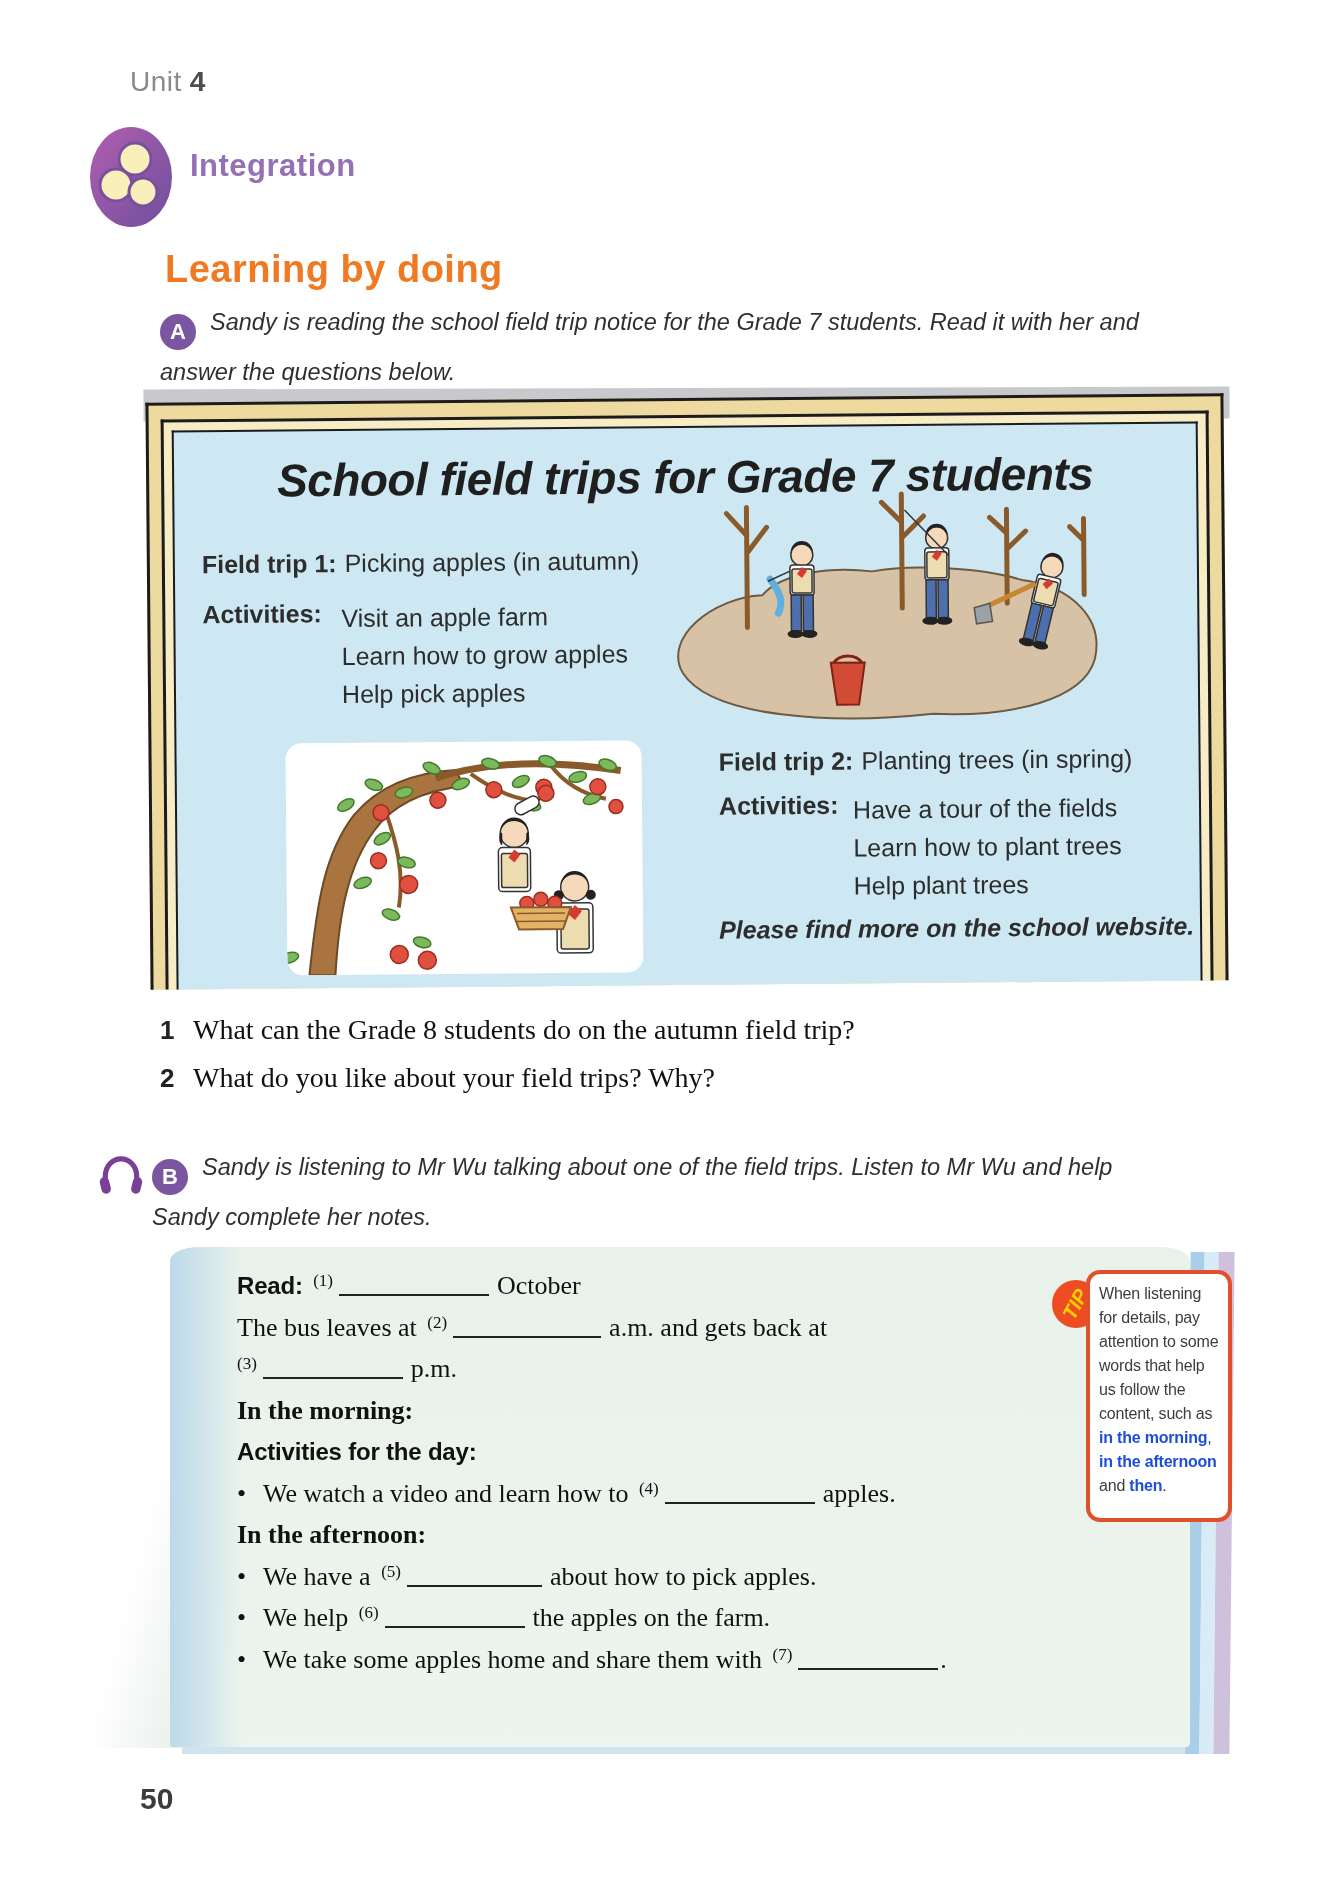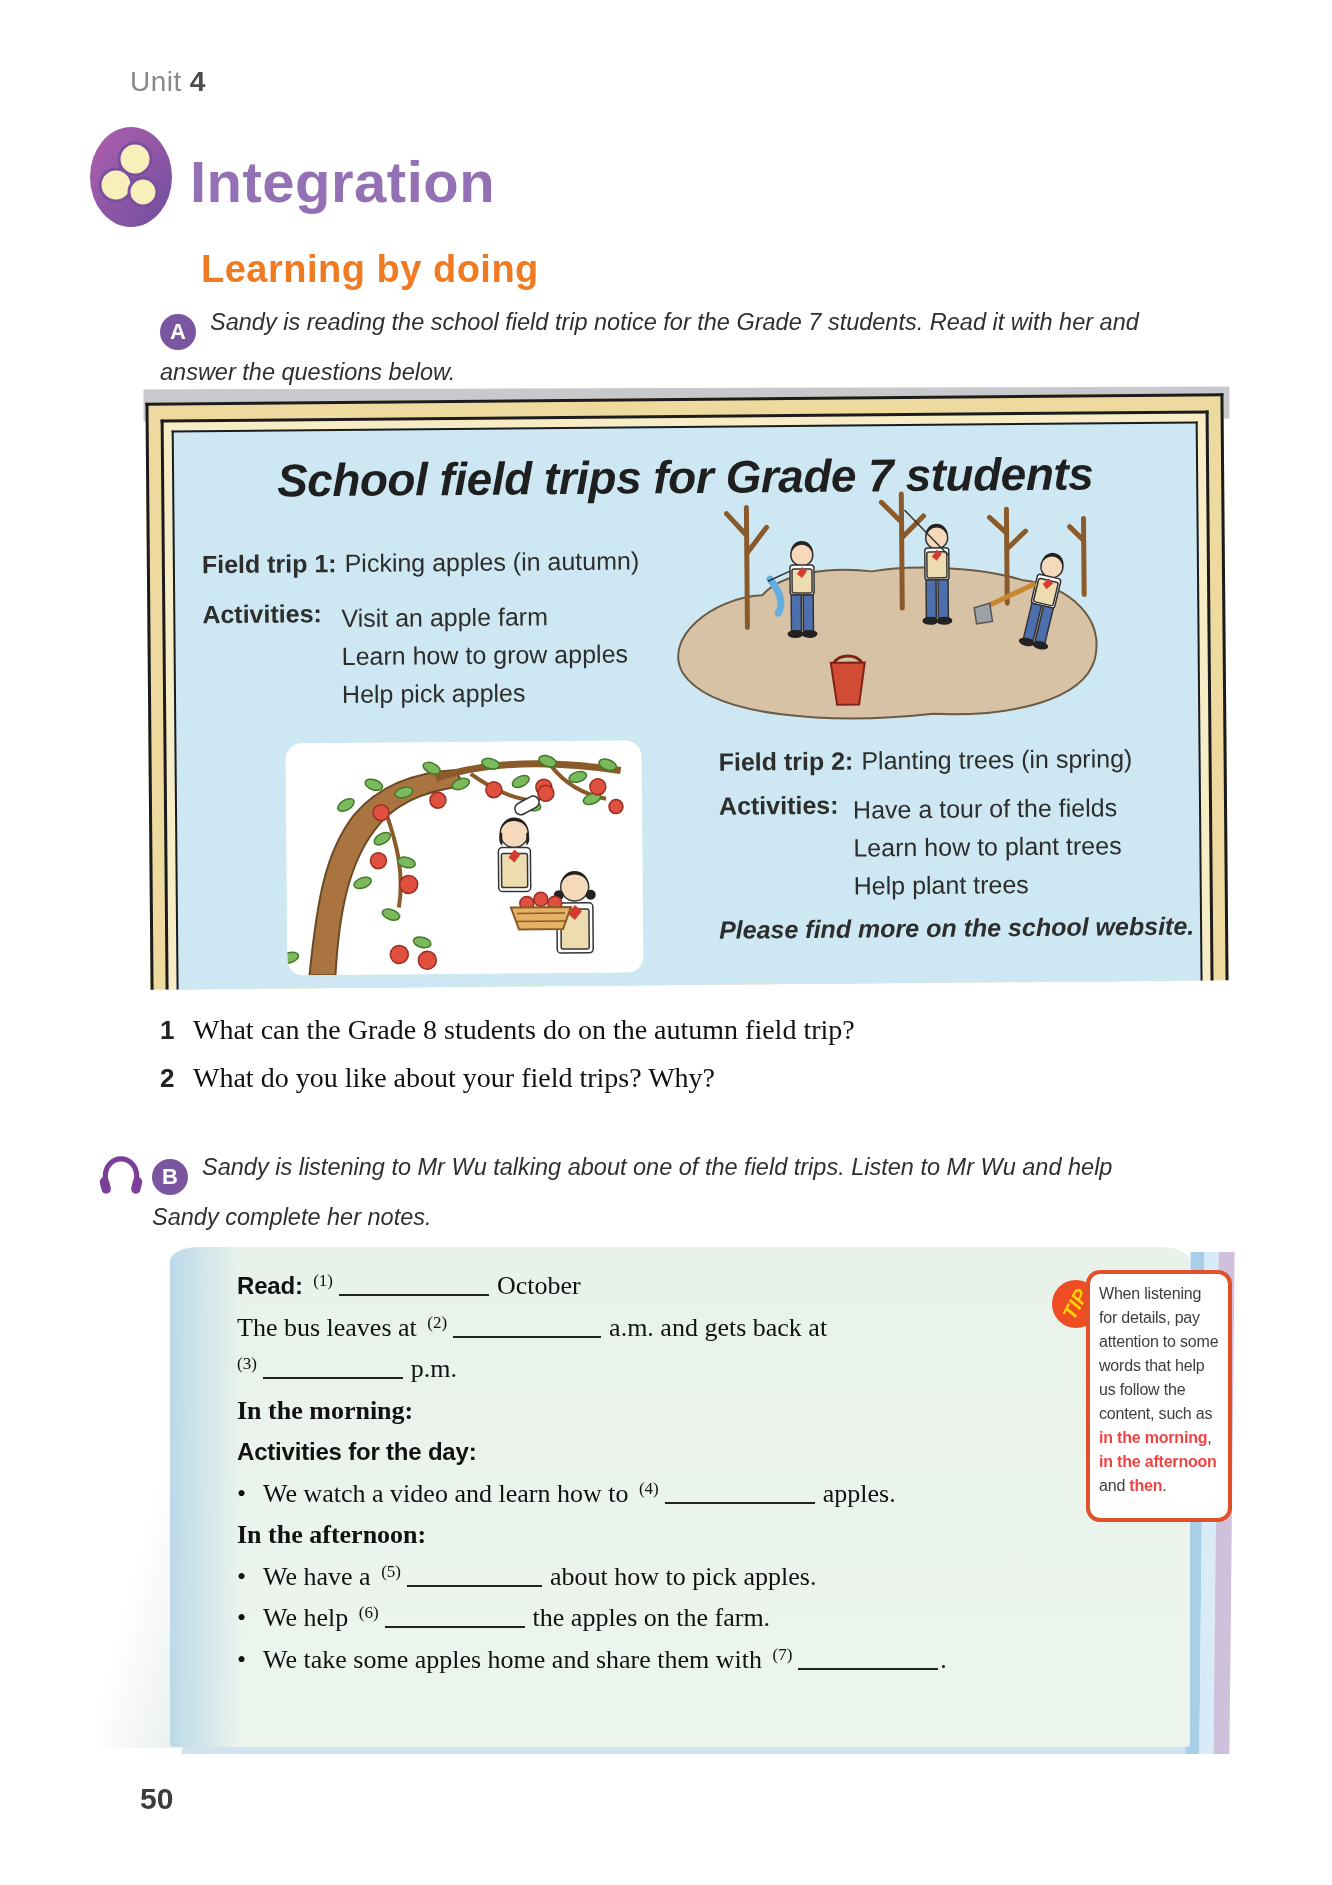--- a/index.html
+++ b/index.html
@@ -3,22 +3,22 @@
 <meta charset="utf-8">
 <style>
   html,body{margin:0;padding:0;background:#fff;}
   .page{position:relative;width:1332px;height:1885px;background:#fff;overflow:hidden;
         font-family:"Liberation Sans",sans-serif;color:#222;}
   .abs{position:absolute;}
 
   
   .unit{left:130px;top:66px;font-size:28px;color:#8a8a8a;letter-spacing:.5px;}
   .unit b{color:#4d4d4d;margin-left:8px;}
-  .integration-title{left:190px;top:148px;font-size:58px;font-weight:bold;color:#9470b4;letter-spacing:.5px;}
-  .learning-title{left:165px;top:248px;font-size:38px;font-weight:bold;color:#f07a21;letter-spacing:.5px;margin-left:36px;}
+  .integration-title{left:190px;top:148px;font-size:31px;font-weight:bold;color:#9470b4;letter-spacing:.5px;}
+  .learning-title{left:165px;top:248px;font-size:38px;font-weight:bold;color:#f07a21;letter-spacing:.5px;}
 
   
   .instr{font-style:italic;font-size:23.5px;color:#2f2f2f;line-height:44px;}
   .badge{display:inline-flex;width:36px;height:36px;border-radius:50%;background:#7a55a0;color:#fff;
          font-weight:bold;font-size:22px;font-style:normal;align-items:center;justify-content:center;
          vertical-align:-9px;margin-right:14px;}
 
   
   .board{left:148px;top:398px;width:1078px;height:587px;transform:rotate(-0.5deg);}
   .board-backing{position:absolute;left:-2px;right:-6px;top:-10px;height:32px;background:#c7c9cc;transform:rotate(0.35deg);}
@@ -66,21 +66,21 @@
   .blank{display:inline-block;border-bottom:2px solid #222;height:20px;vertical-align:-2px;margin-right:8px;}
   .bullet{display:inline-block;width:26px;font-size:26px;}
 
   
   .tip-badge{left:1052px;top:1280px;width:48px;height:48px;border-radius:50%;background:#ee4c22;
              display:flex;align-items:center;justify-content:center;}
   .tip-badge span{transform:rotate(-62deg);color:#ffd200;font-weight:bold;font-style:italic;font-size:20px;}
   .tip-box{left:1086px;top:1270px;width:146px;min-height:252px;box-sizing:border-box;background:#fff;
            border:4px solid #e0512b;border-radius:14px;padding:8px 9px;
            font-size:16px;line-height:24px;letter-spacing:-0.2px;color:#3d3d3d;}
-  .tip-box b{color:#ef4444;}
+  .tip-box b{color:#1d4ed8;}
 
   .page-number{left:140px;top:1782px;font-size:30px;font-weight:bold;color:#3c3c3c;}
 </style>
 </head>
 <body>
 
 <div class="page">
 
   <div class="abs unit"><span>Unit</span><b>4</b></div>
 

